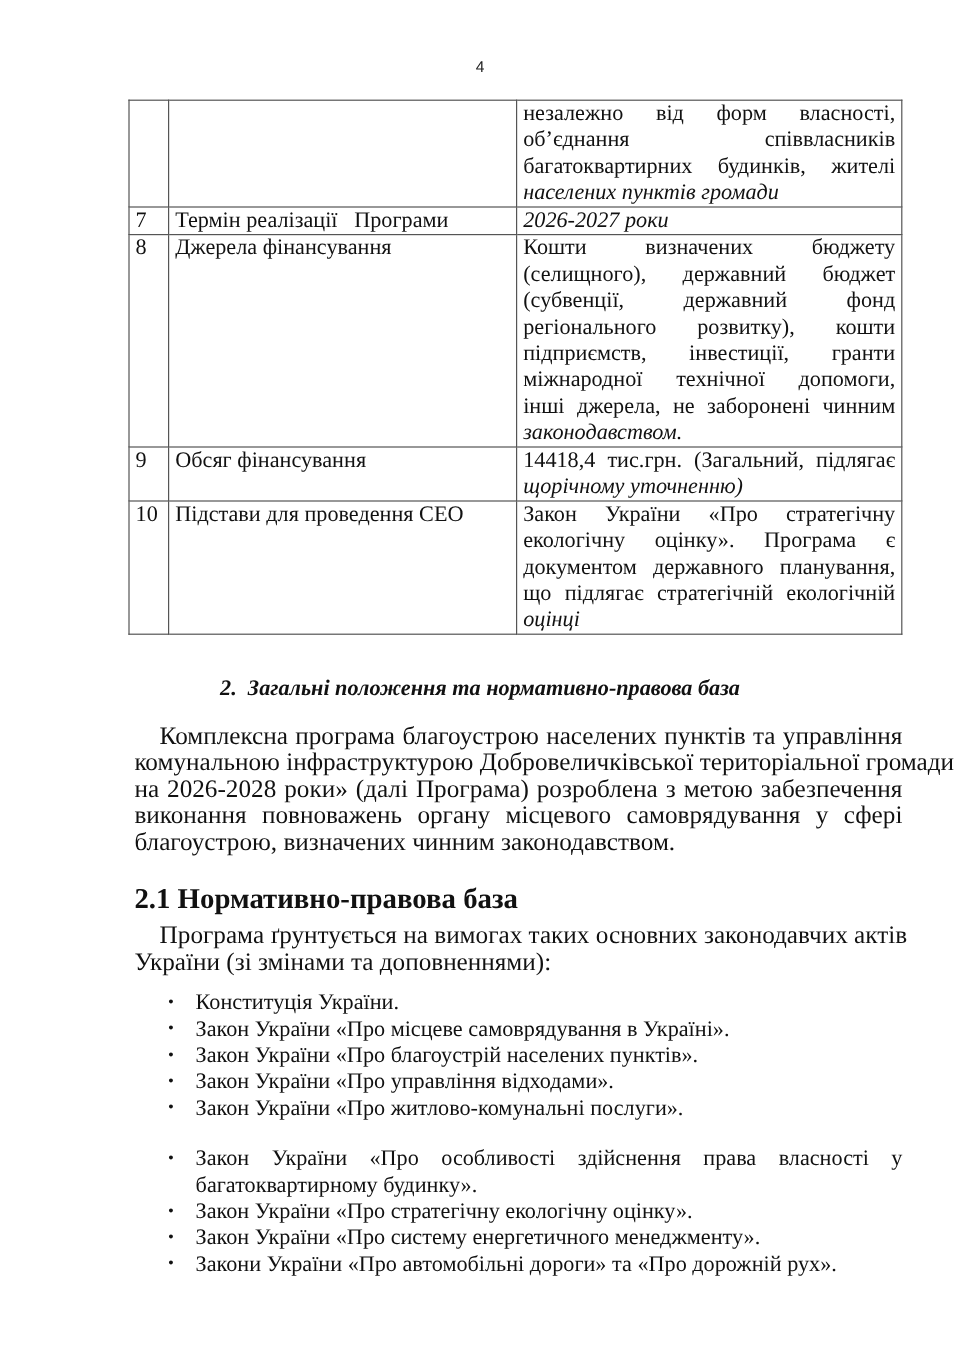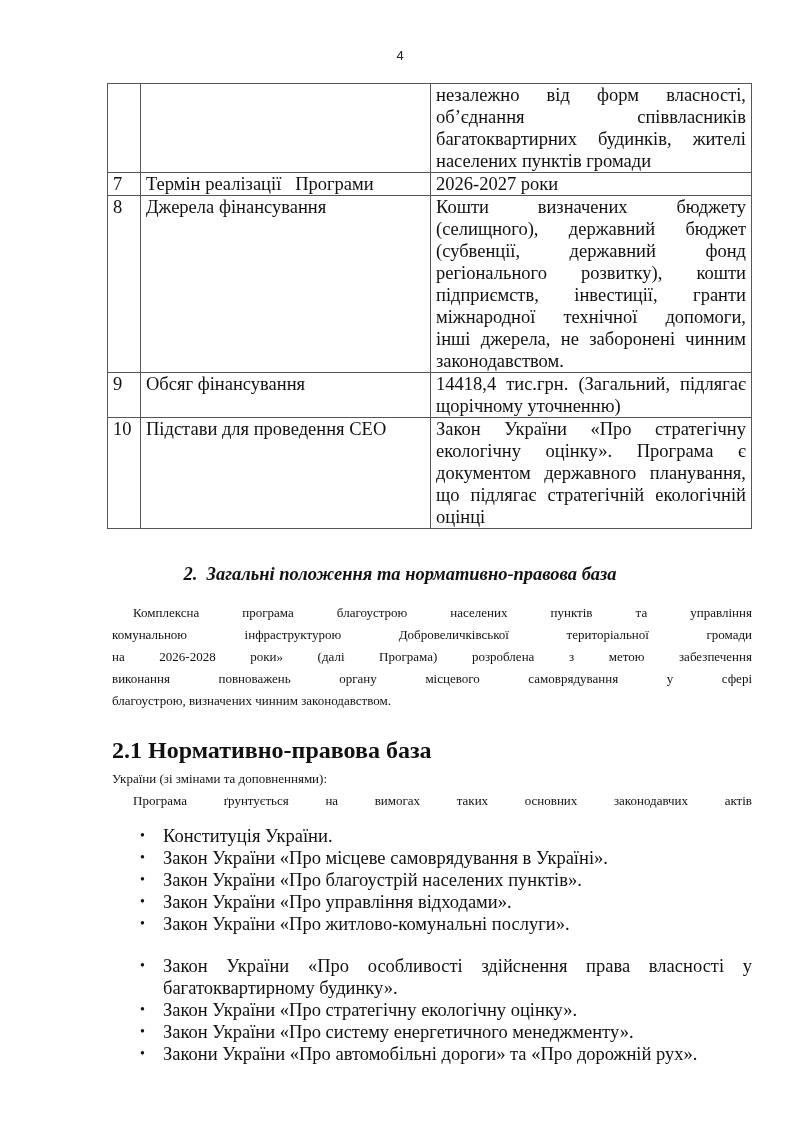--- a/index.html
+++ b/index.html
@@ -15,27 +15,27 @@
     position: absolute; left: 107px; top: 83px; width: 645px;
     border-collapse: collapse; font-size: 18.5px; line-height: 22px;
   }
   table.props td {
     border: 1.3px solid #555; vertical-align: top; padding: 0 5px;
   }
   td.num { width: 22px; }
   td.label { width: 279px; }
   td.value { text-align: justify; text-align-last: left; }
   td.value .line { display: block; text-align: justify; text-align-last: justify; }
-  td.value .line.last { text-align-last: left; }
+  td.value .line.last { text-align-last: left; font-style: italic; }
   .section-title {
     position: absolute; top: 564px; left: 0; width: 800px; text-align: center;
     font-weight: bold; font-size: 18.5px; font-style: italic;
   }
   .para {
-    position: absolute; left: 112px; width: 640px; font-size: 13px; line-height: 22px;
+    position: absolute; left: 112px; width: 640px; font-size: 21px; line-height: 22px;
   }
   .para .line { display: block; text-align: justify; text-align-last: justify; white-space: nowrap; }
   .para .line.first { padding-left: 21px; }
   .para .line.last { text-align-last: left; }
   .subhead {
     position: absolute; top: 737px; left: 112px; font-weight: bold; font-size: 24px;
   }
   ul.laws {
     position: absolute; top: 825px; left: 112px; width: 640px; margin: 0; padding: 0;
     list-style: none; font-size: 18.5px; line-height: 22px;
@@ -113,22 +113,22 @@
   <span class="line first">Комплексна програма благоустрою населених пунктів та управління</span>
   <span class="line">комунальною інфраструктурою Добровеличківської територіальної громади</span>
   <span class="line">на 2026-2028 роки» (далі Програма) розроблена з метою забезпечення</span>
   <span class="line">виконання повноважень органу місцевого самоврядування у сфері</span>
   <span class="line last">благоустрою, визначених чинним законодавством.</span>
 </div>
 
 <div class="subhead">2.1 Нормативно-правова база</div>
 
 <div class="para" style="top:768px">
+  <span class="line first">Програма ґрунтується на вимогах таких основних законодавчих актів</span>
   <span class="line last">України (зі змінами та доповненнями):</span>
-  <span class="line first">Програма ґрунтується на вимогах таких основних законодавчих актів</span>
 </div>
 
 <ul class="laws">
   <li>
     <span class="bullet">•</span>
     <span class="line">Конституція України.</span>
   </li>
   <li>
     <span class="bullet">•</span>
     <span class="line">Закон України «Про місцеве самоврядування в Україні».</span>

